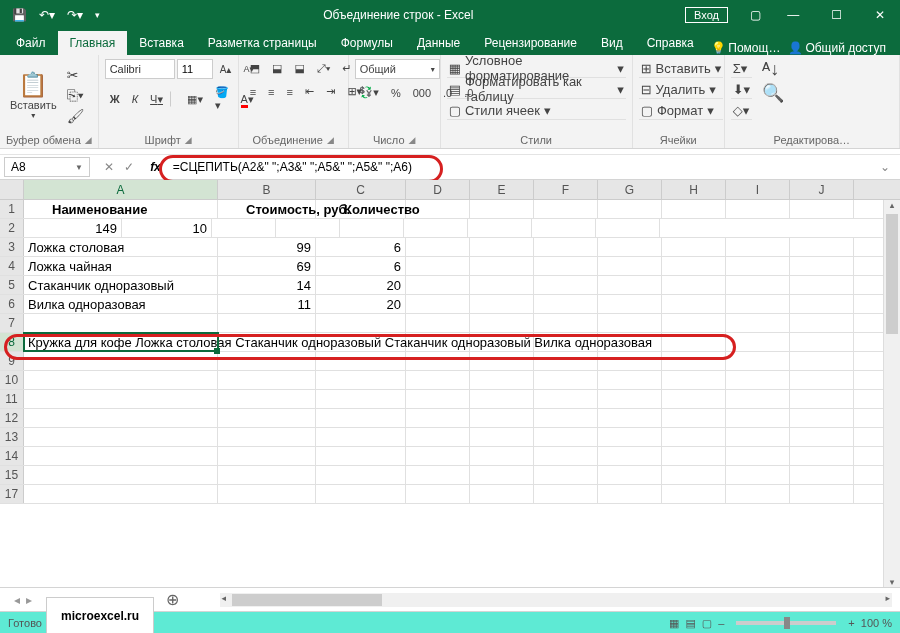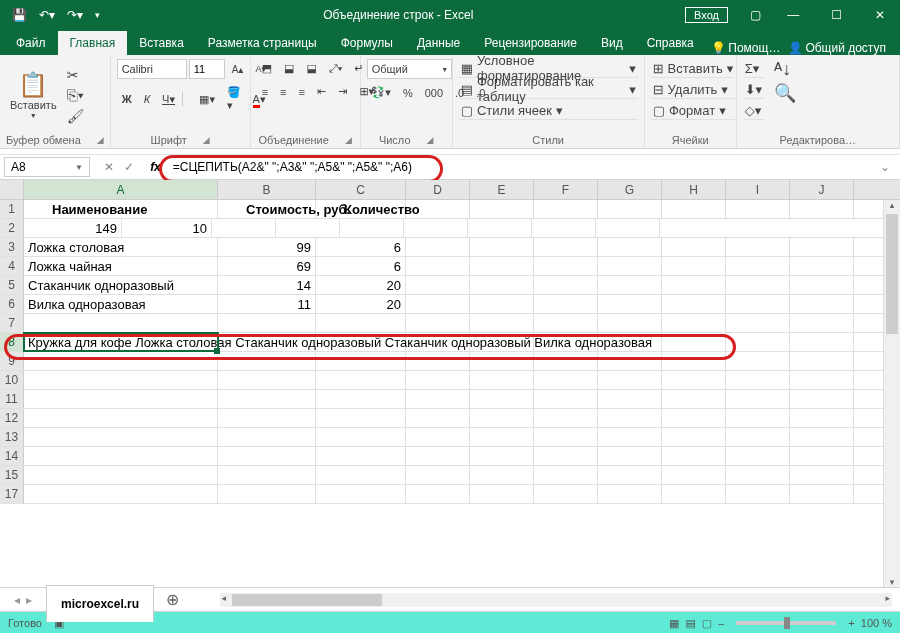--- a/index.html
+++ b/index.html
@@ -19,21 +19,21 @@
 .tabstrip { height: 25px; background: #0c6b3d; display: flex; align-items: end; color: #fff; font-size: 12px; padding: 0 4px; }
 .tabstrip .tab { padding: 5px 12px; cursor: pointer; }
 .tabstrip .tab.active { background: #f3f3f3; color: #0c6b3d; }
 .tabstrip .right { margin-left: auto; display: flex; align-items: center; gap: 8px; padding-right: 10px; }
 .tabstrip .right span { display: flex; align-items: center; gap: 2px; }
 
 
 .ribbon { height: 94px; background: #f3f3f3; border-bottom: 1px solid #d4d4d4; display: flex; font-size: 11px; color: #444; }
 .group { border-right: 1px solid #e1e1e1; padding: 4px 6px 2px; display: flex; flex-direction: column; justify-content: space-between; }
 .group .body { display: flex; gap: 4px; flex: 1; }
-.group .label { text-align: center; font-size: 11px; color: #666; padding-top: 2px; display: flex; justify-content: center; align-items: center; gap: 16px; }
+.group .label { text-align: center; font-size: 11px; color: #666; padding-top: 2px; display: flex; justify-content: center; align-items: center; gap: 4px; }
 .group .label .launcher { font-size: 9px; color: #888; }
 .clipboard .body { align-items: center; }
 .big-btn { display: flex; flex-direction: column; align-items: center; justify-content: center; padding: 2px 4px; cursor: pointer; }
 .big-btn .ic { font-size: 24px; }
 .small-col { display: flex; flex-direction: column; gap: 2px; }
 .small-col span { font-size: 14px; cursor: pointer; padding: 1px 2px; }
 .font-row, .align-row { display: flex; gap: 2px; align-items: center; }
 .font-row > *, .align-row > * { padding: 2px 4px; cursor: pointer; border: 1px solid transparent; }
 .font-name { border: 1px solid #ccc; background: #fff; width: 70px; height: 20px; font-size: 11px; padding: 0 4px; color: #333; }
 .font-size { border: 1px solid #ccc; background: #fff; width: 36px; height: 20px; font-size: 11px; padding: 0 4px; }
@@ -71,21 +71,21 @@
 .cell.selected { outline: 2px solid #0c6b3d; outline-offset: -1px; position: relative; z-index: 2; }
 .handle { position: absolute; width: 6px; height: 6px; background: #0c6b3d; bottom: -3px; right: -3px; }
 .oval8 { position: absolute; left: 4px; top: 154px; width: 732px; height: 26px; border: 3px solid #d62020; border-radius: 13px; pointer-events: none; z-index: 5; }
 .vscroll { position: absolute; right: 0; top: 20px; bottom: 0; width: 17px; background: #f0f0f0; border-left: 1px solid #ddd; }
 .vscroll .thumb { position: absolute; top: 14px; left: 2px; right: 2px; height: 120px; background: #cdcdcd; }
 .vscroll .arr { position: absolute; left: 0; right: 0; text-align: center; font-size: 9px; color: #666; }
 
 
 .sheettabs { height: 24px; background: #fff; display: flex; align-items: center; border-bottom: 1px solid #d4d4d4; font-size: 12px; }
 .sheettabs .nav { display: flex; gap: 6px; padding: 0 14px; color: #999; }
-.sheettab { padding: 11px 14px; border: 1px solid #ccc; border-bottom: none; background: #fff; font-weight: bold; position: relative; top: 4px; }
+.sheettab { padding: 11px 14px; border: 1px solid #ccc; border-bottom: none; background: #fff; font-weight: bold; position: relative; top: 16px; }
 .addsheet { padding: 0 12px; color: #666; font-size: 16px; }
 .hscroll { flex: 1; margin: 0 8px; height: 14px; background: #f0f0f0; position: relative; }
 .hscroll .thumb { position: absolute; left: 12px; width: 150px; top: 1px; bottom: 1px; background: #cdcdcd; }
 
 
 .status { height: 22px; background: #5eead4; display: flex; align-items: center; font-size: 11px; color: #555; padding: 0 8px; }
 .status .views { margin-left: auto; display: flex; gap: 6px; align-items: center; }
 .status .zoom-slider { width: 100px; height: 4px; background: #ccc; margin: 0 6px; position: relative; }
 .status .zoom-slider .th { position: absolute; left: 48px; top: -4px; width: 6px; height: 12px; background: #888; }
 

